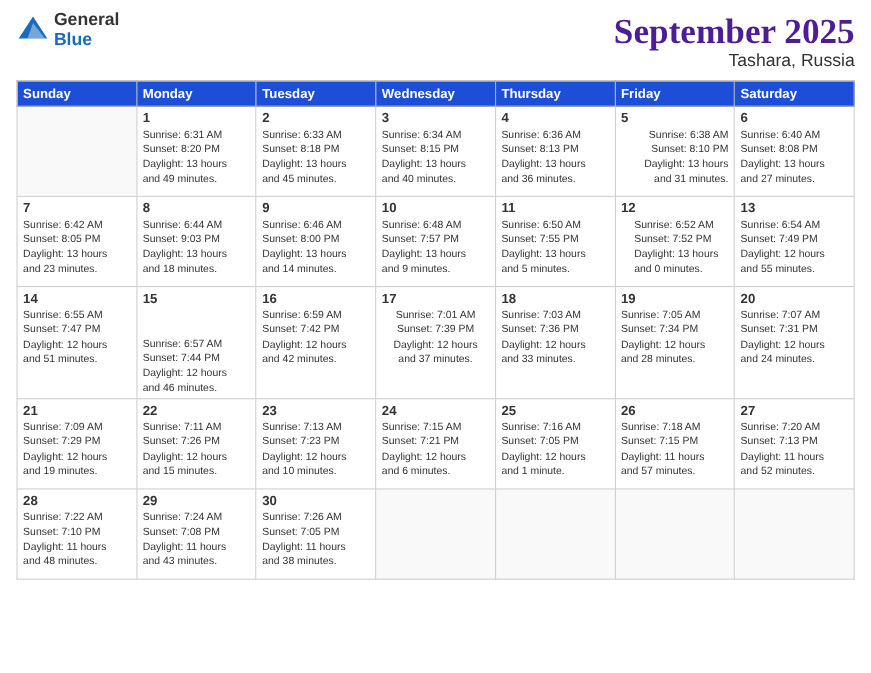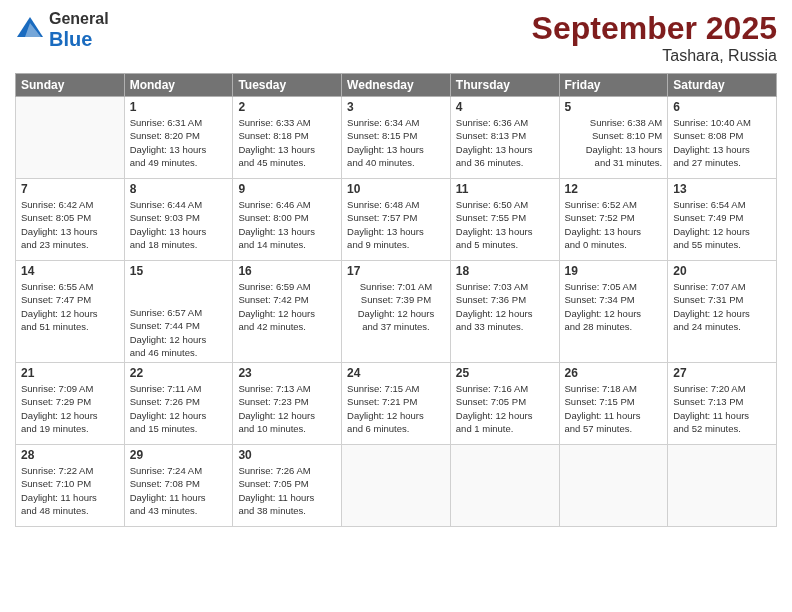--- a/index.html
+++ b/index.html
@@ -32,48 +32,49 @@
       display: flex;
       flex-direction: column;
       line-height: 1.1;
     }
     .logo-general {
       font-size: 16px;
       font-weight: bold;
       color: #333;
     }
     .logo-blue {
-      font-size: 20px;
+      font-size: 16px;
       font-weight: bold;
       color: #1a6bbf;
     }
     .logo-icon {
       width: 30px;
       height: 30px;
     }
     .title-block {
       text-align: right;
     }
     .title-month {
       font-size: 32px;
       font-weight: bold;
-      color: #7f1d1d;
+      color: #4c1d95;
+      font-family: Liberation Serif, serif;
     }
     .title-location {
       font-size: 16px;
       color: #333;
     }
     .calendar {
       flex: 1;
       border-collapse: collapse;
       width: 100%;
       table-layout: fixed;
     }
     .calendar th {
-      background-color: #737373;
+      background-color: #1d4ed8;
       color: #fff;
       font-size: 12px;
       font-weight: bold;
       padding: 4px 5px;
       text-align: left;
       border: 1px solid #b0b0b0;
     }
     .calendar td {
       border: 1px solid #d0d0d0;
       vertical-align: top;
@@ -163,21 +164,21 @@
           </td>
           <td>
             <span class="day-num">5</span>
             <div class="day-info" style="white-space: pre-line; text-align: right;">Sunrise: 6:38 AM
 Sunset: 8:10 PM
 Daylight: 13 hours
 and 31 minutes.</div>
           </td>
           <td>
             <span class="day-num">6</span>
-            <div class="day-info" style="white-space: pre-line;">Sunrise: 10:40 AM
+            <div class="day-info" style="white-space: pre-line;">Sunrise: 6:40 AM
 Sunset: 8:08 PM
 Daylight: 13 hours
 and 27 minutes.</div>
           </td>
         </tr>
         <tr>
           <td>
             <span class="day-num">7</span>
             <div class="day-info" style="white-space: pre-line;">Sunrise: 6:42 AM
 Sunset: 8:05 PM
@@ -207,21 +208,21 @@
           </td>
           <td>
             <span class="day-num">11</span>
             <div class="day-info" style="white-space: pre-line;">Sunrise: 6:50 AM
 Sunset: 7:55 PM
 Daylight: 13 hours
 and 5 minutes.</div>
           </td>
           <td>
             <span class="day-num">12</span>
-            <div class="day-info" style="white-space: pre-line;">Sunrise: 6:52 AM
+            <div class="day-info" style="white-space: pre-line; margin-left: 12px;">Sunrise: 6:52 AM
 Sunset: 7:52 PM
 Daylight: 13 hours
 and 0 minutes.</div>
           </td>
           <td>
             <span class="day-num">13</span>
             <div class="day-info" style="white-space: pre-line;">Sunrise: 6:54 AM
 Sunset: 7:49 PM
 Daylight: 12 hours
 and 55 minutes.</div>

